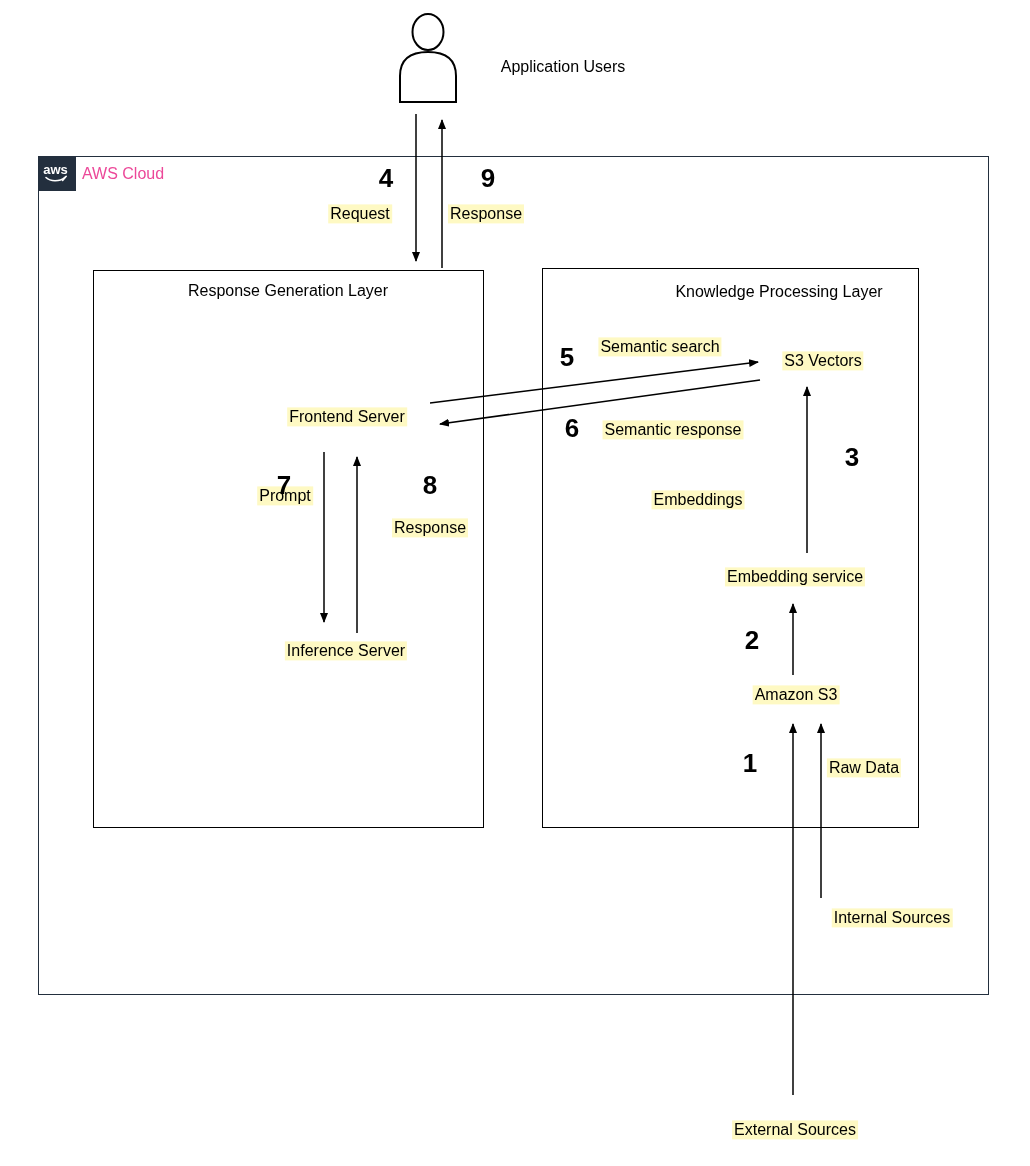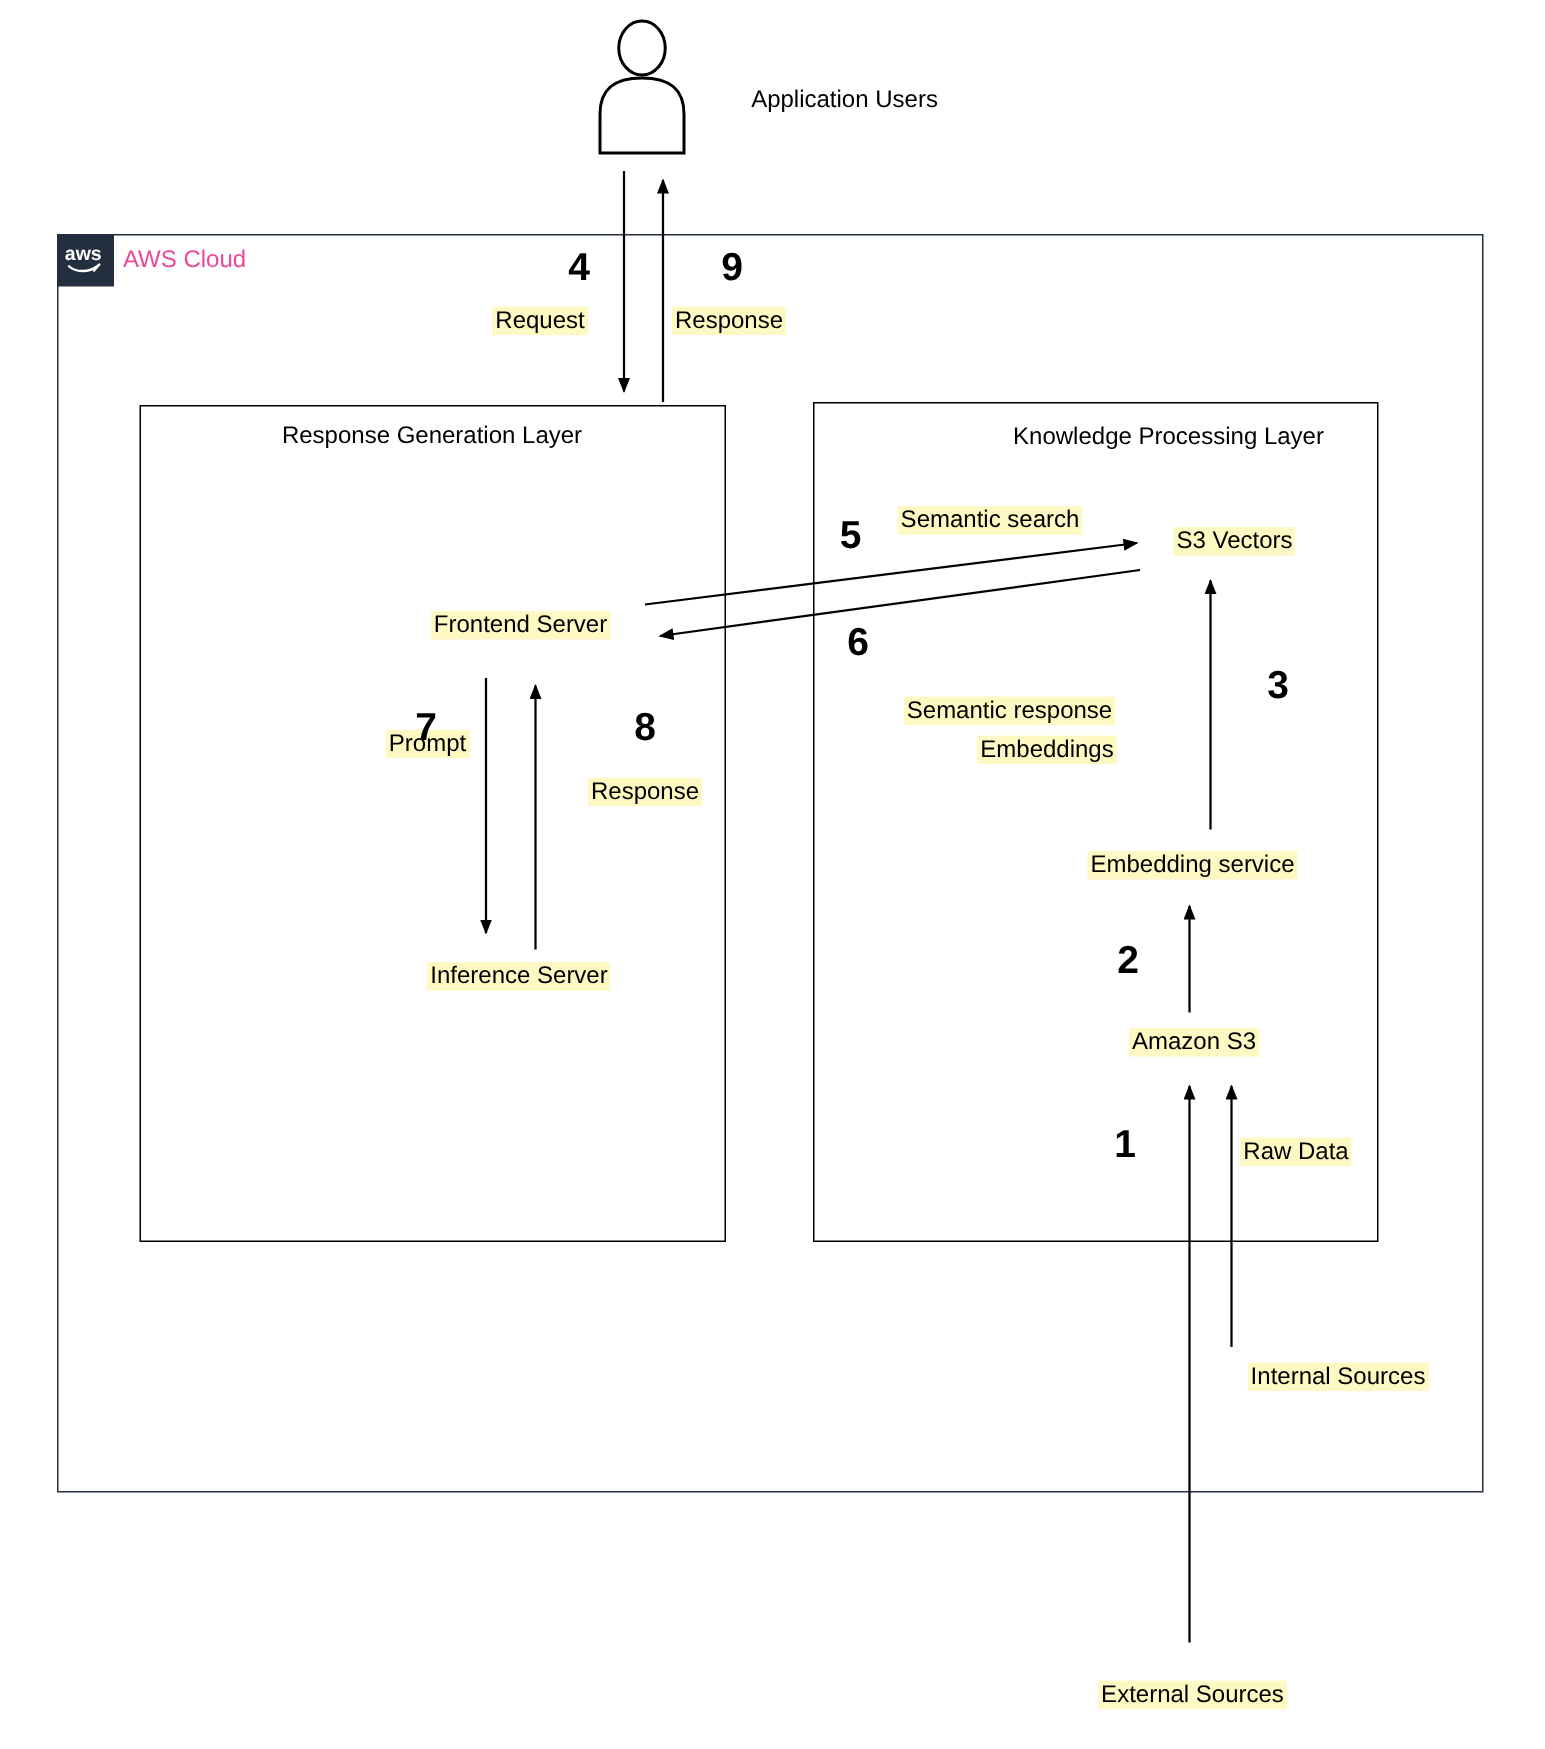--- a/index.html
+++ b/index.html
@@ -127,21 +127,21 @@
   <div class="lbl" style="left:346px; top:651px;">Inference Server</div>
   <div class="lbl" style="left:823px; top:361px;">S3 Vectors</div>
   <div class="lbl" style="left:795px; top:577px;">Embedding service</div>
   <div class="lbl" style="left:796px; top:695px;">Amazon S3</div>
   <div class="lbl" style="left:892px; top:918px;">Internal Sources</div>
   <div class="lbl" style="left:795px; top:1130px;">External Sources</div>
 
   <div class="lbl" style="left:360px; top:214px;">Request</div>
   <div class="lbl" style="left:486px; top:214px;">Response</div>
   <div class="lbl" style="left:660px; top:347px;">Semantic search</div>
-  <div class="lbl" style="left:673px; top:430px;margin-top:44px;">Semantic response</div>
+  <div class="lbl" style="left:673px; top:430px;">Semantic response</div>
   <div class="lbl" style="left:285px; top:496px;">Prompt</div>
   <div class="lbl" style="left:430px; top:528px;">Response</div>
   <div class="lbl" style="left:698px; top:500px;">Embeddings</div>
   <div class="lbl" style="left:864px; top:768px;">Raw Data</div>
 
   <div class="num" style="left:386px; top:178px;">4</div>
   <div class="num" style="left:488px; top:178px;">9</div>
   <div class="num" style="left:567px; top:357px;">5</div>
   <div class="num" style="left:572px; top:428px;">6</div>
   <div class="num" style="left:284px; top:485px;">7</div>

